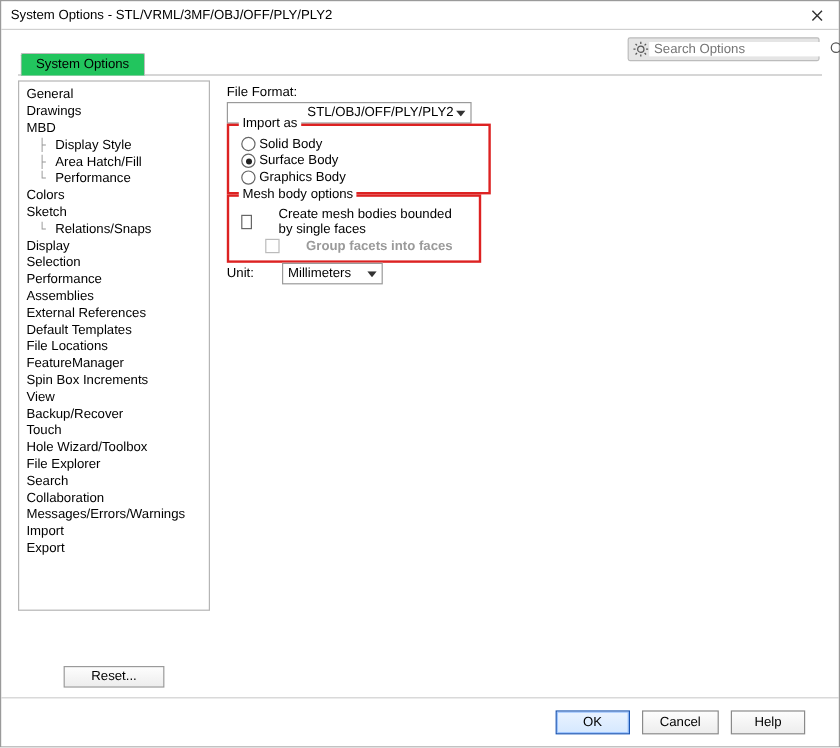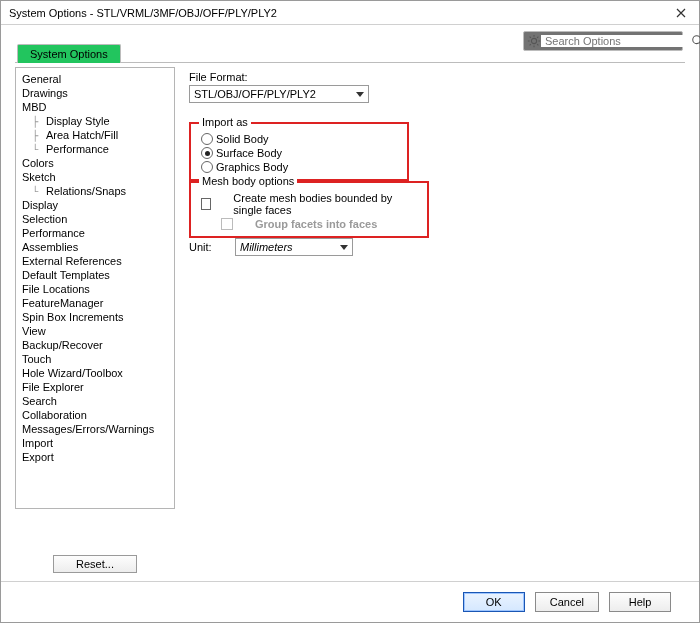--- a/index.html
+++ b/index.html
@@ -46,21 +46,21 @@
   .searchbox {
     position: absolute;
     right: 16px;
     top: 6px;
     width: 160px;
     height: 20px;
     border: 1px solid #bcbcbc;
     border-radius: 2px;
     display: flex;
     align-items: center;
-    background: #737373;
+    background: #e5e5e5;
   }
   .searchbox .gear {
     width: 16px; height:16px; margin-left:3px;
     display:flex; align-items:center; justify-content:center;
   }
   .searchbox input {
     flex:1; border:none; outline:none;
     font-size:11px; padding:0 4px; color:#5a5a5a;
   }
   .searchbox .mag {
@@ -291,21 +291,21 @@
           <div class="treeitem">Import</div>
           <div class="treeitem">Export</div>
         </div>
       <div class="resetrow">
         <button class="button-reset">Reset...</button>
       </div>
     </div>
 
     <div class="rightcol">
       <div class="label" style="margin-bottom:2px;">File Format:</div>
-      <div class="dropdown" style="width:180px; margin-bottom:19px;">
+      <div class="dropdown" style="width:204px; margin-bottom:0;text-align:right;">
         <span class="ddtext">STL/OBJ/OFF/PLY/PLY2</span>
         <span class="ddarrow">
           <svg viewBox="0 0 8 5">
               <path d="M0 0 L4 5 L8 0" fill="#333"></path>
             </svg>
         </span>
       </div>
 
       <div class="fieldset fs-highlight" style="width:220px;">
         <span class="legend">Import as</span>
@@ -318,35 +318,35 @@
               <span class="radio checked"></span>
               <span>Surface Body</span>
             </div>
             <div class="radio-row">
               <span class="radio"></span>
               <span>Graphics Body</span>
             </div>
           </div>
       </div>
 
-      <div class="fieldset fs-highlight" style="width:240px;">
+      <div class="fieldset fs-highlight" style="width:212px;">
         <span class="legend">Mesh body options</span>
         <div class="check-row">
           <span class="checkbox"></span>
           <span>Create mesh bodies bounded by single faces</span>
         </div>
         <div class="check-row indent disabled">
           <span class="checkbox disabled"></span>
           <span>Group facets into faces</span>
         </div>
       </div>
 
       <div class="row">
         <span style="width:40px;">Unit:</span>
-        <div class="dropdown" style="width:118px;font-style:italic;">
+        <div class="dropdown" style="width:84px;">
           <span class="ddtext">Millimeters</span>
           <span class="ddarrow">
             <svg viewBox="0 0 8 5">
                 <path d="M0 0 L4 5 L8 0" fill="#333"></path>
               </svg>
           </span>
         </div>
       </div>
     </div>
 

